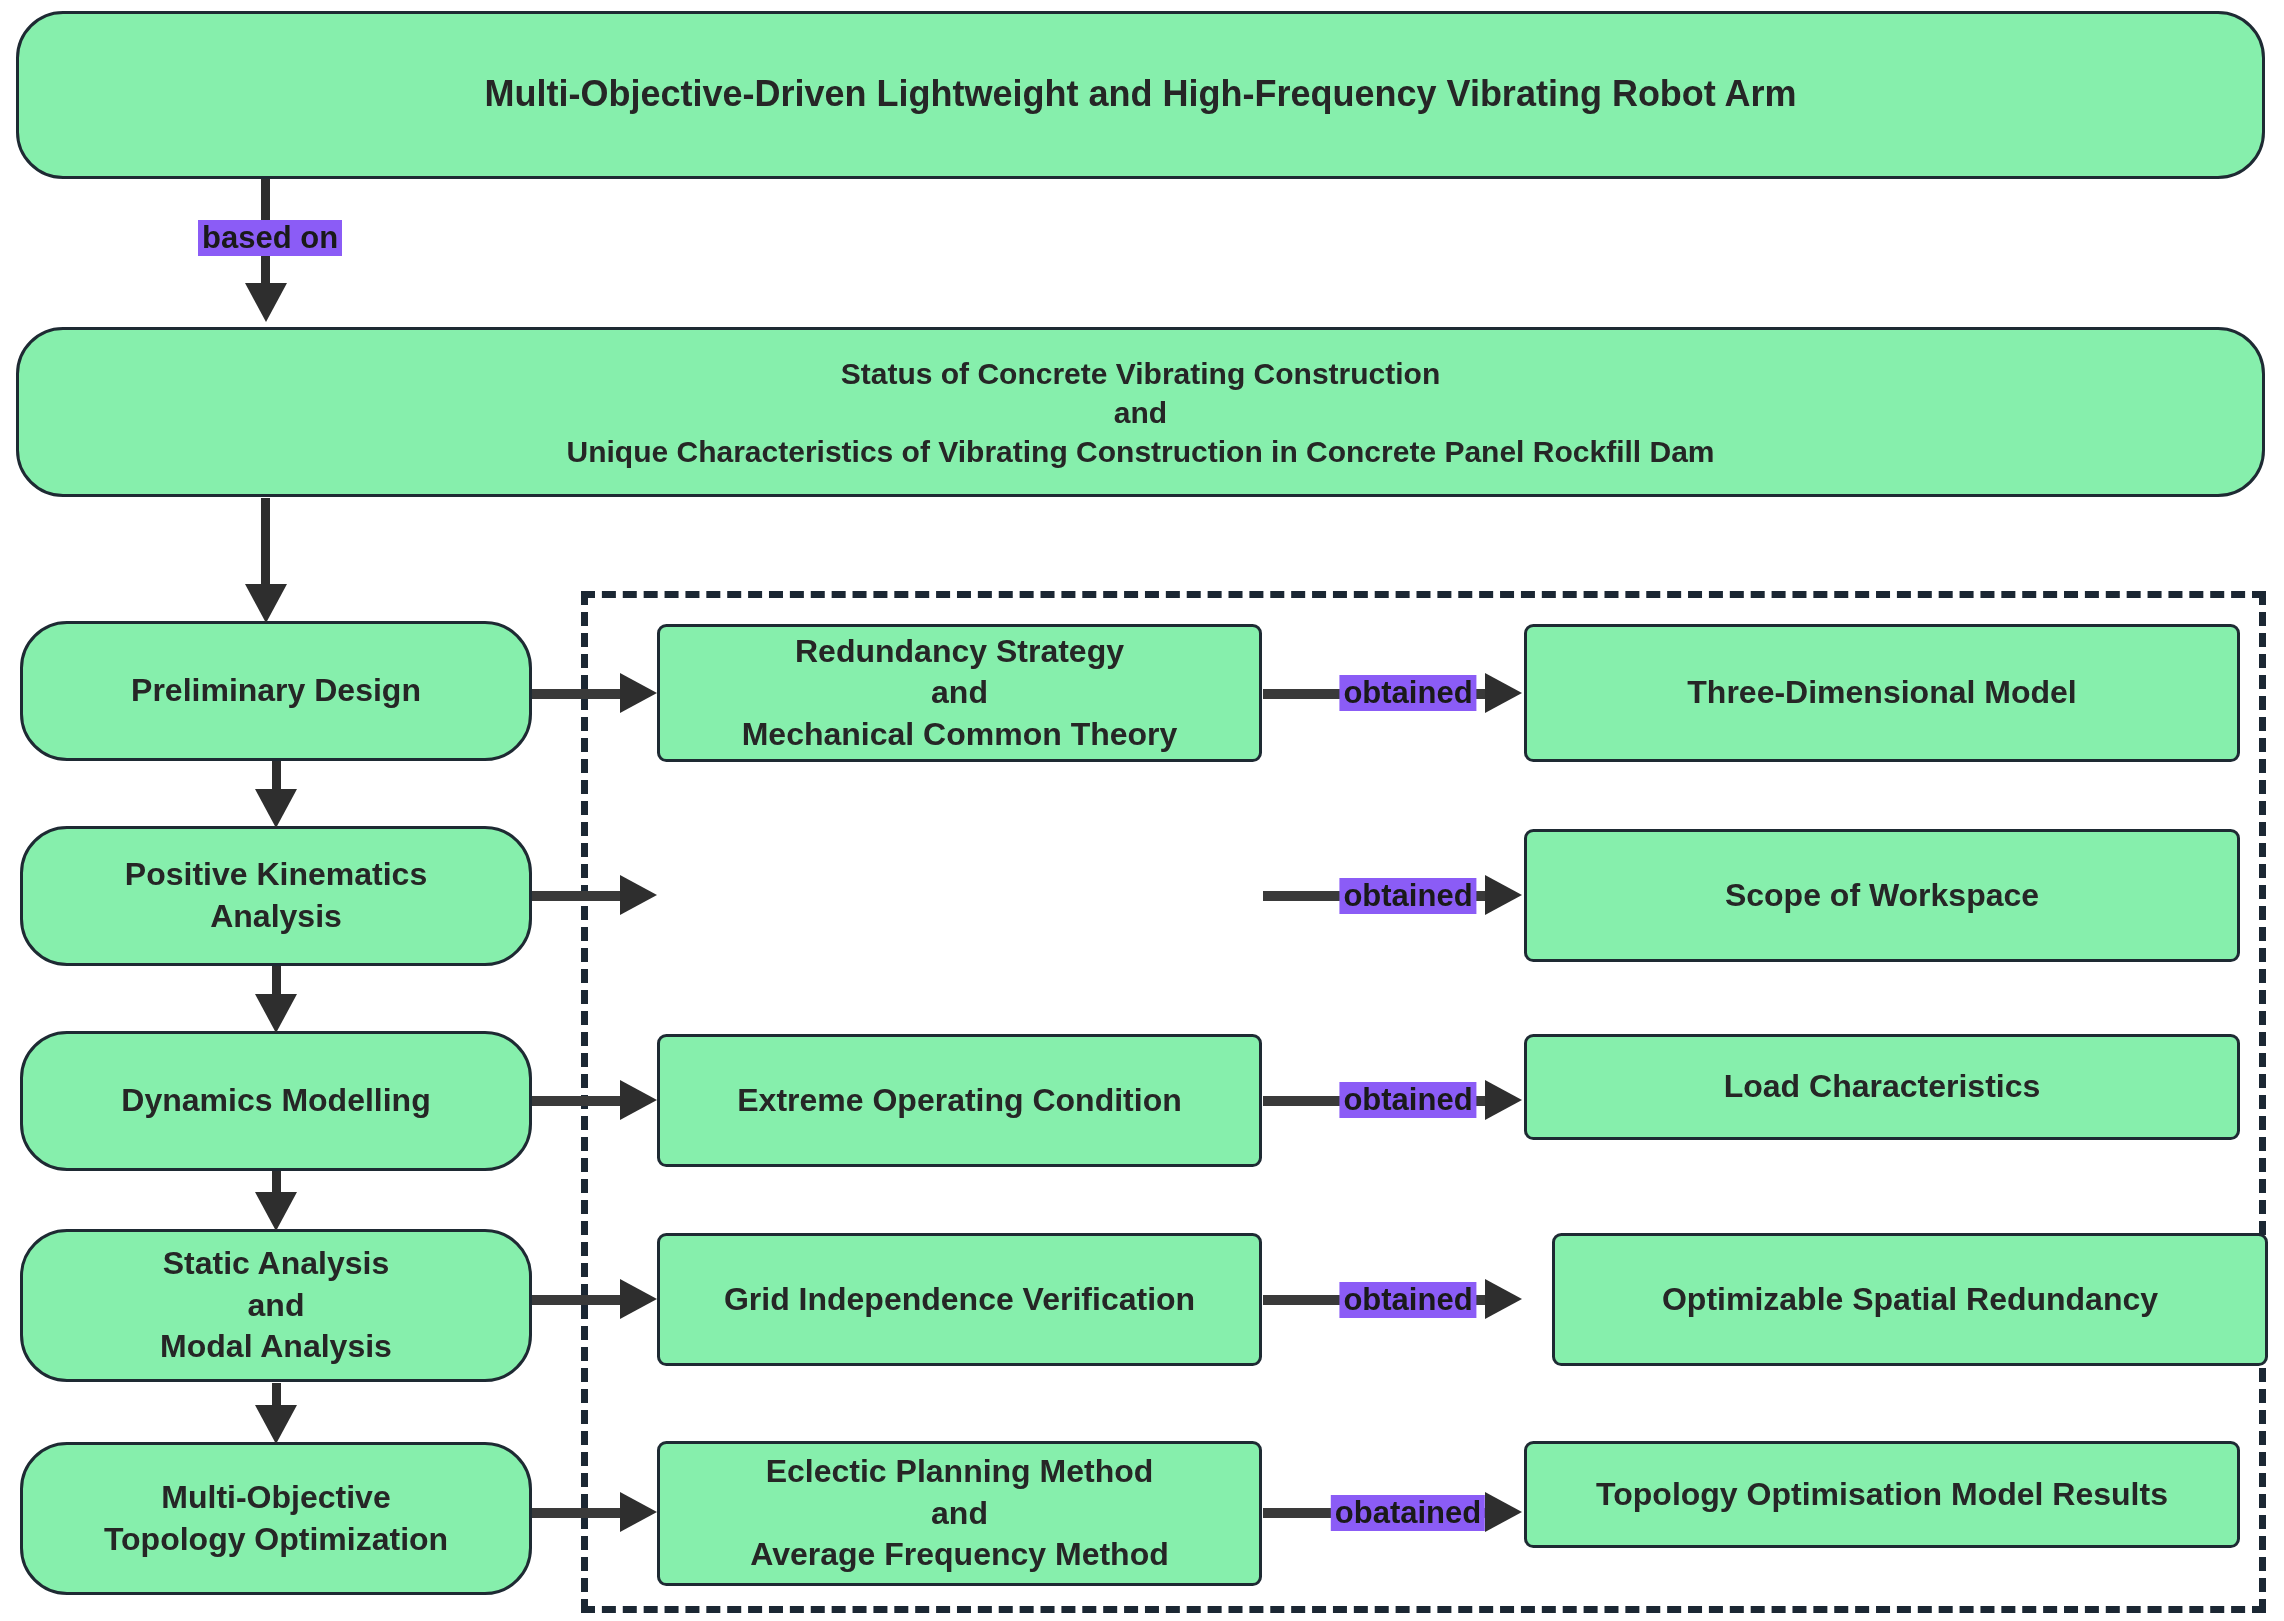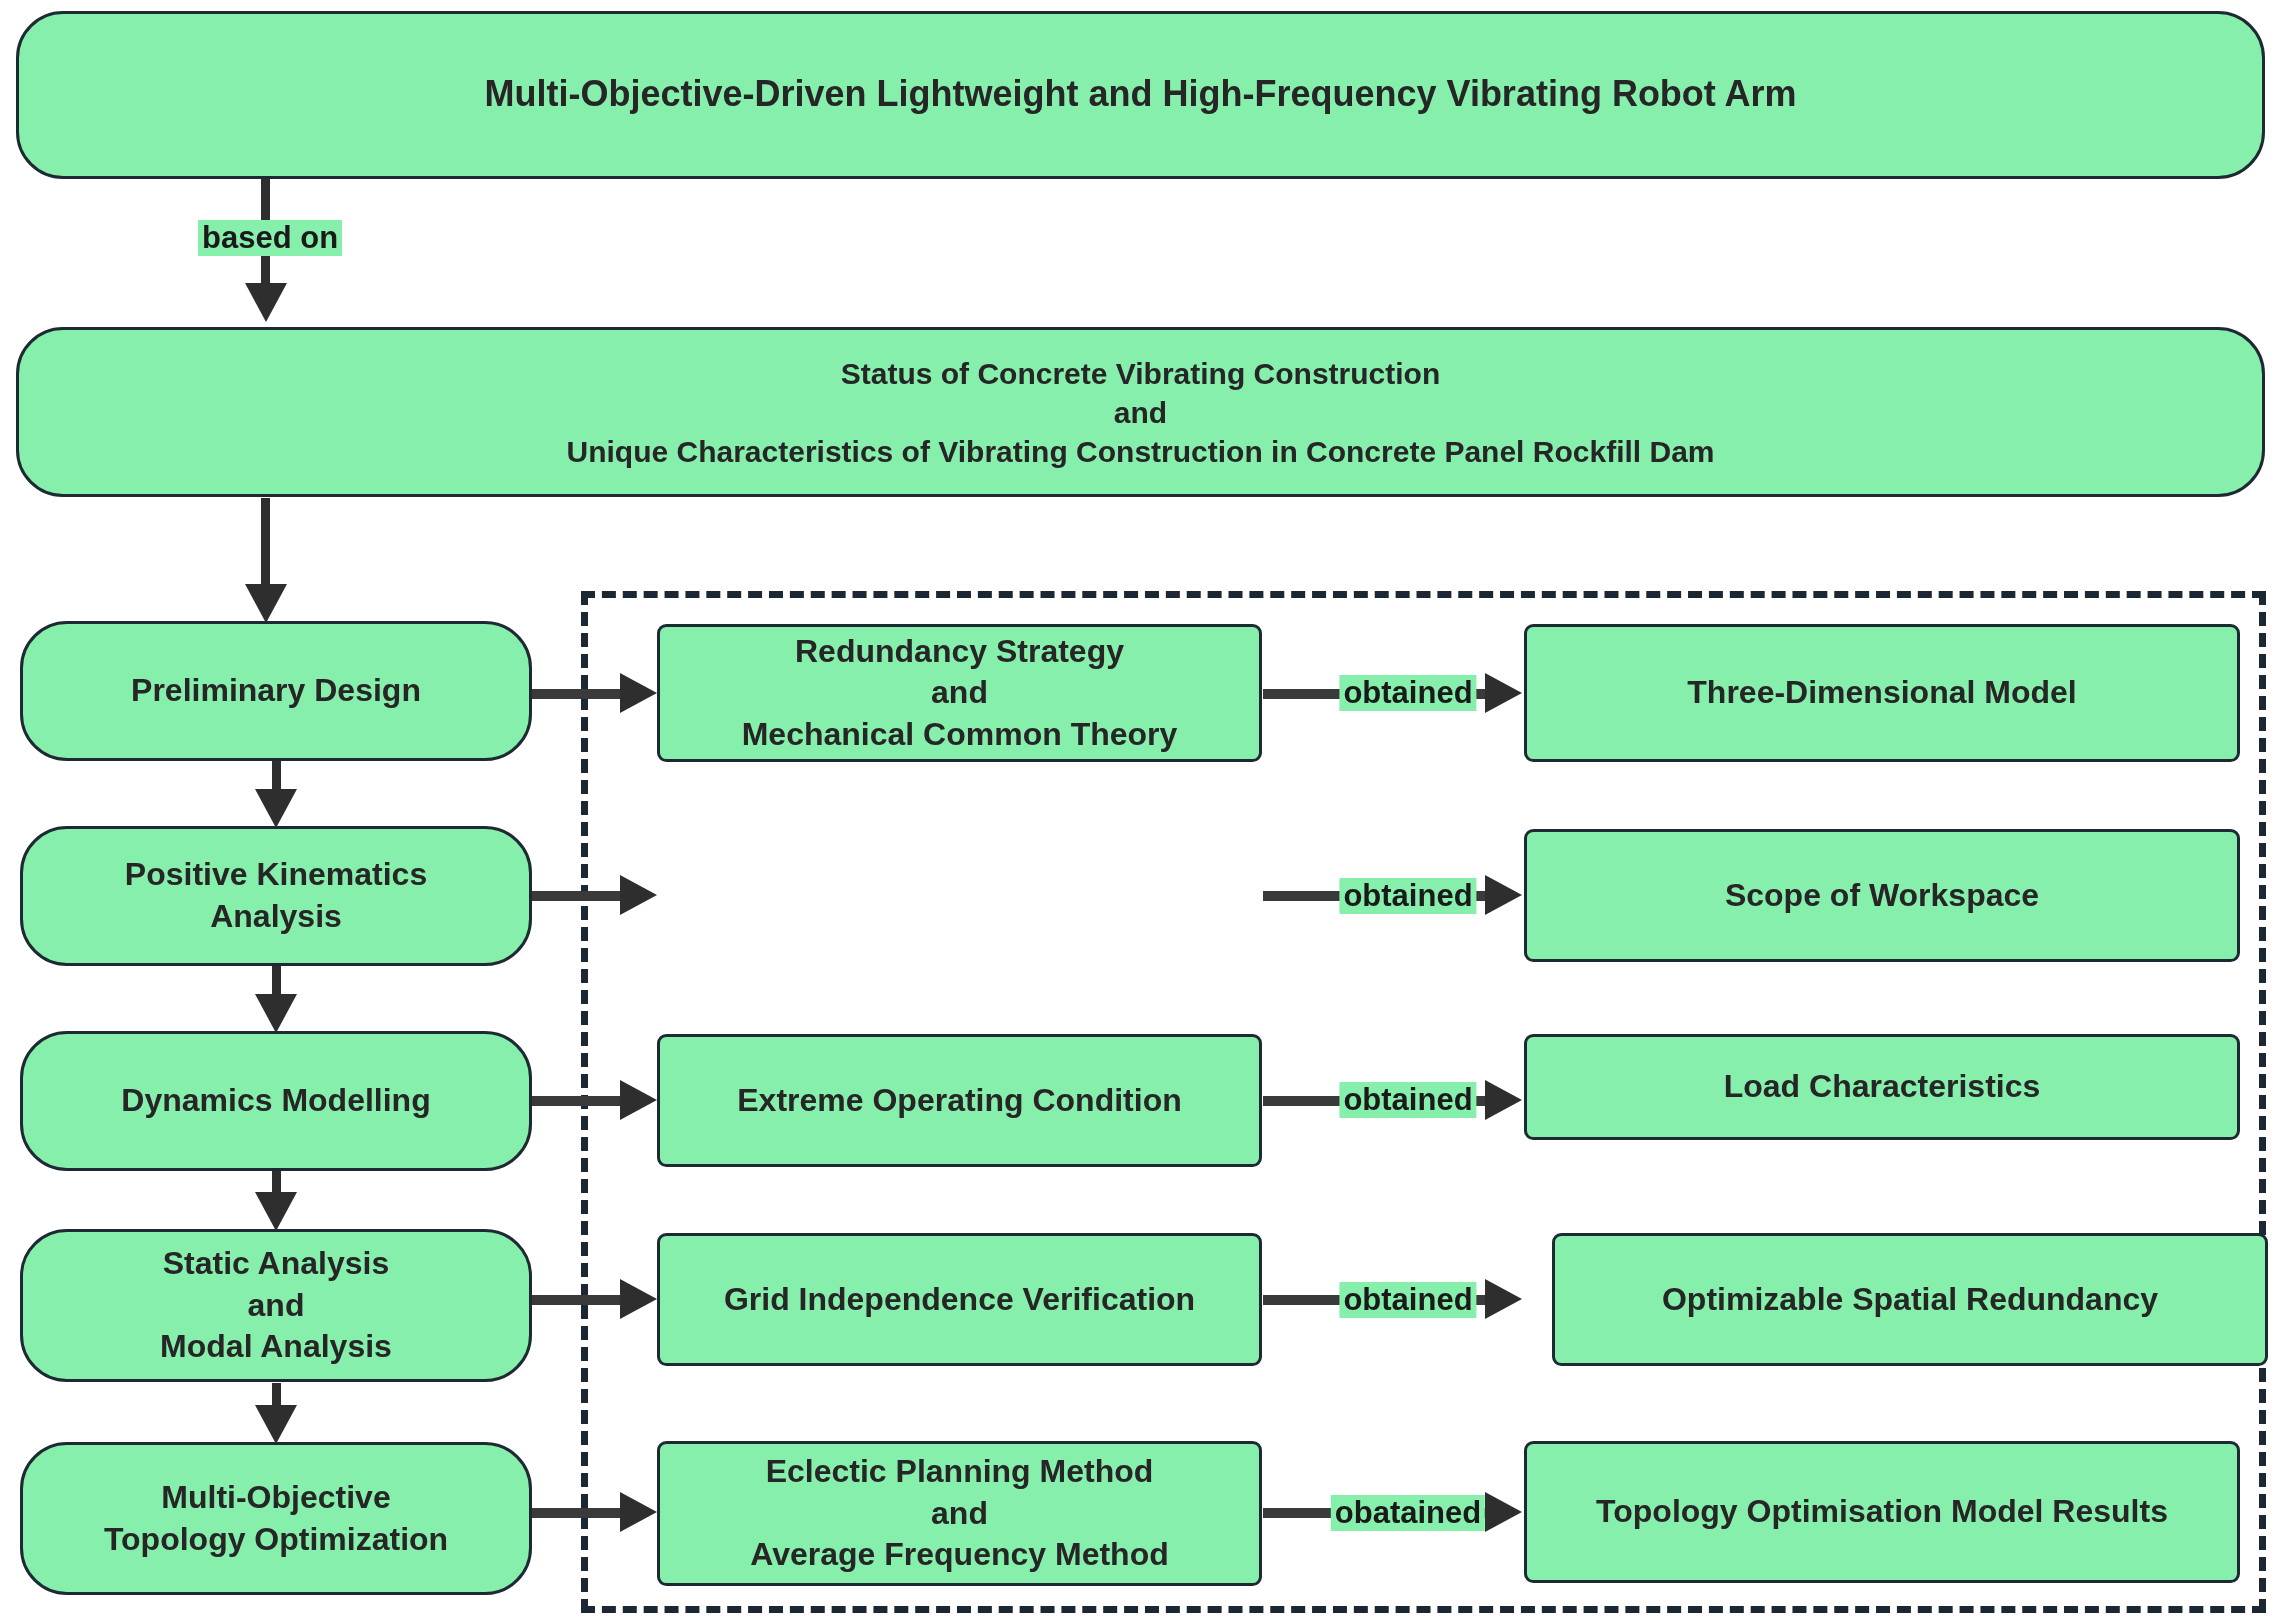--- a/index.html
+++ b/index.html
@@ -59,21 +59,21 @@
   #method-2 { top:829px; height:133px; }
   #method-3 { top:1034px; height:133px; }
   #method-4 { top:1233px; height:133px; }
   #method-5 { top:1441px; height:145px; }
 
   .result-box { left:1524px; width:716px; font-size:32px; }
   #result-1 { top:624px;  height:138px; }
   #result-2 { top:829px; height:133px; }
   #result-3 { top:1034px; height:106px; }
   #result-4 { top:1233px; height:133px;margin-left:28px; }
-  #result-5 { top:1441px; height:142px; }
+  #result-5 { top:1441px; height:107px; }
 
   
   #dashed-region {
     position: absolute;
     left: 581px;
     top: 591px;
     width: 1685px;
     height: 1022px;
     border: 7.3px dashed #1b2733;
     box-sizing: border-box;
@@ -110,21 +110,21 @@
     border-left: 37px solid #2e2e2e;
     z-index: 7;
   }
 
   
   .edge-label {
     position: absolute;
     font-size: 31px;
     font-weight: bold;
     color: #1a1a1a;
-    background: #86efac;
+    background: #8b5cf6;
     padding: 0 4px;
     white-space: nowrap;
     z-index: 8;
   }
   #label-based-on {
     left: 198px;
     top: 220px;
     text-align: left;
   }
   .obtained-label {

